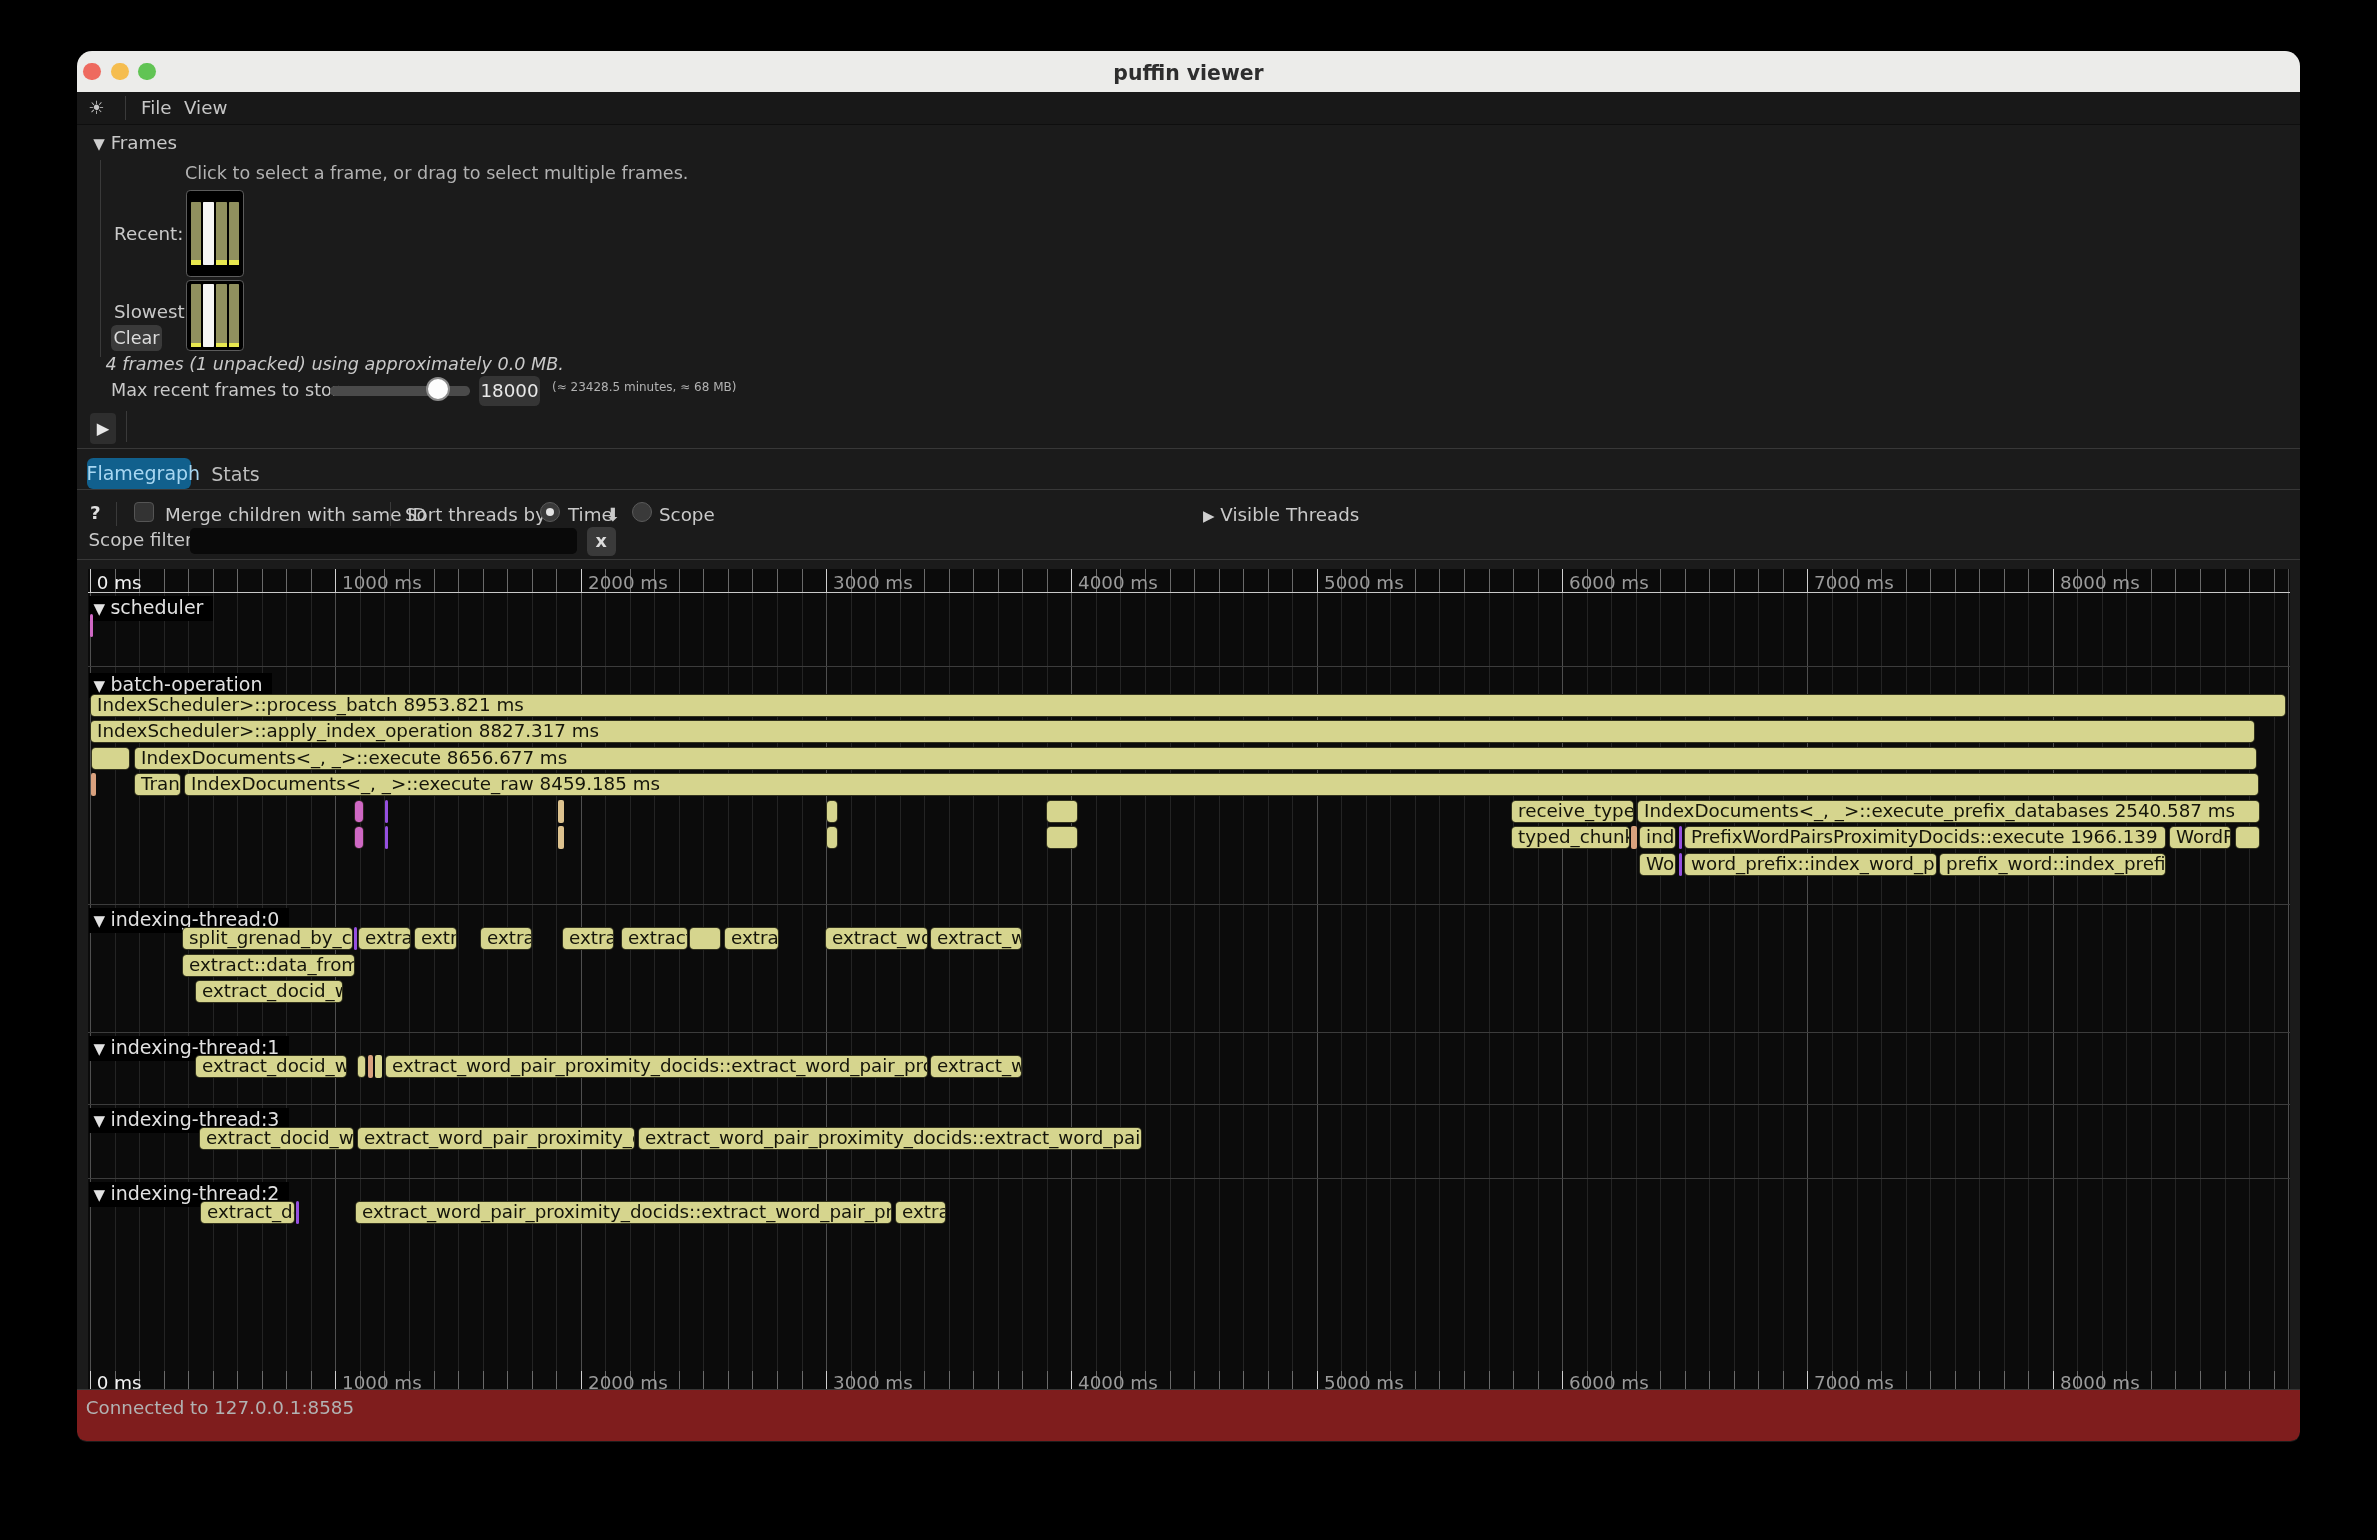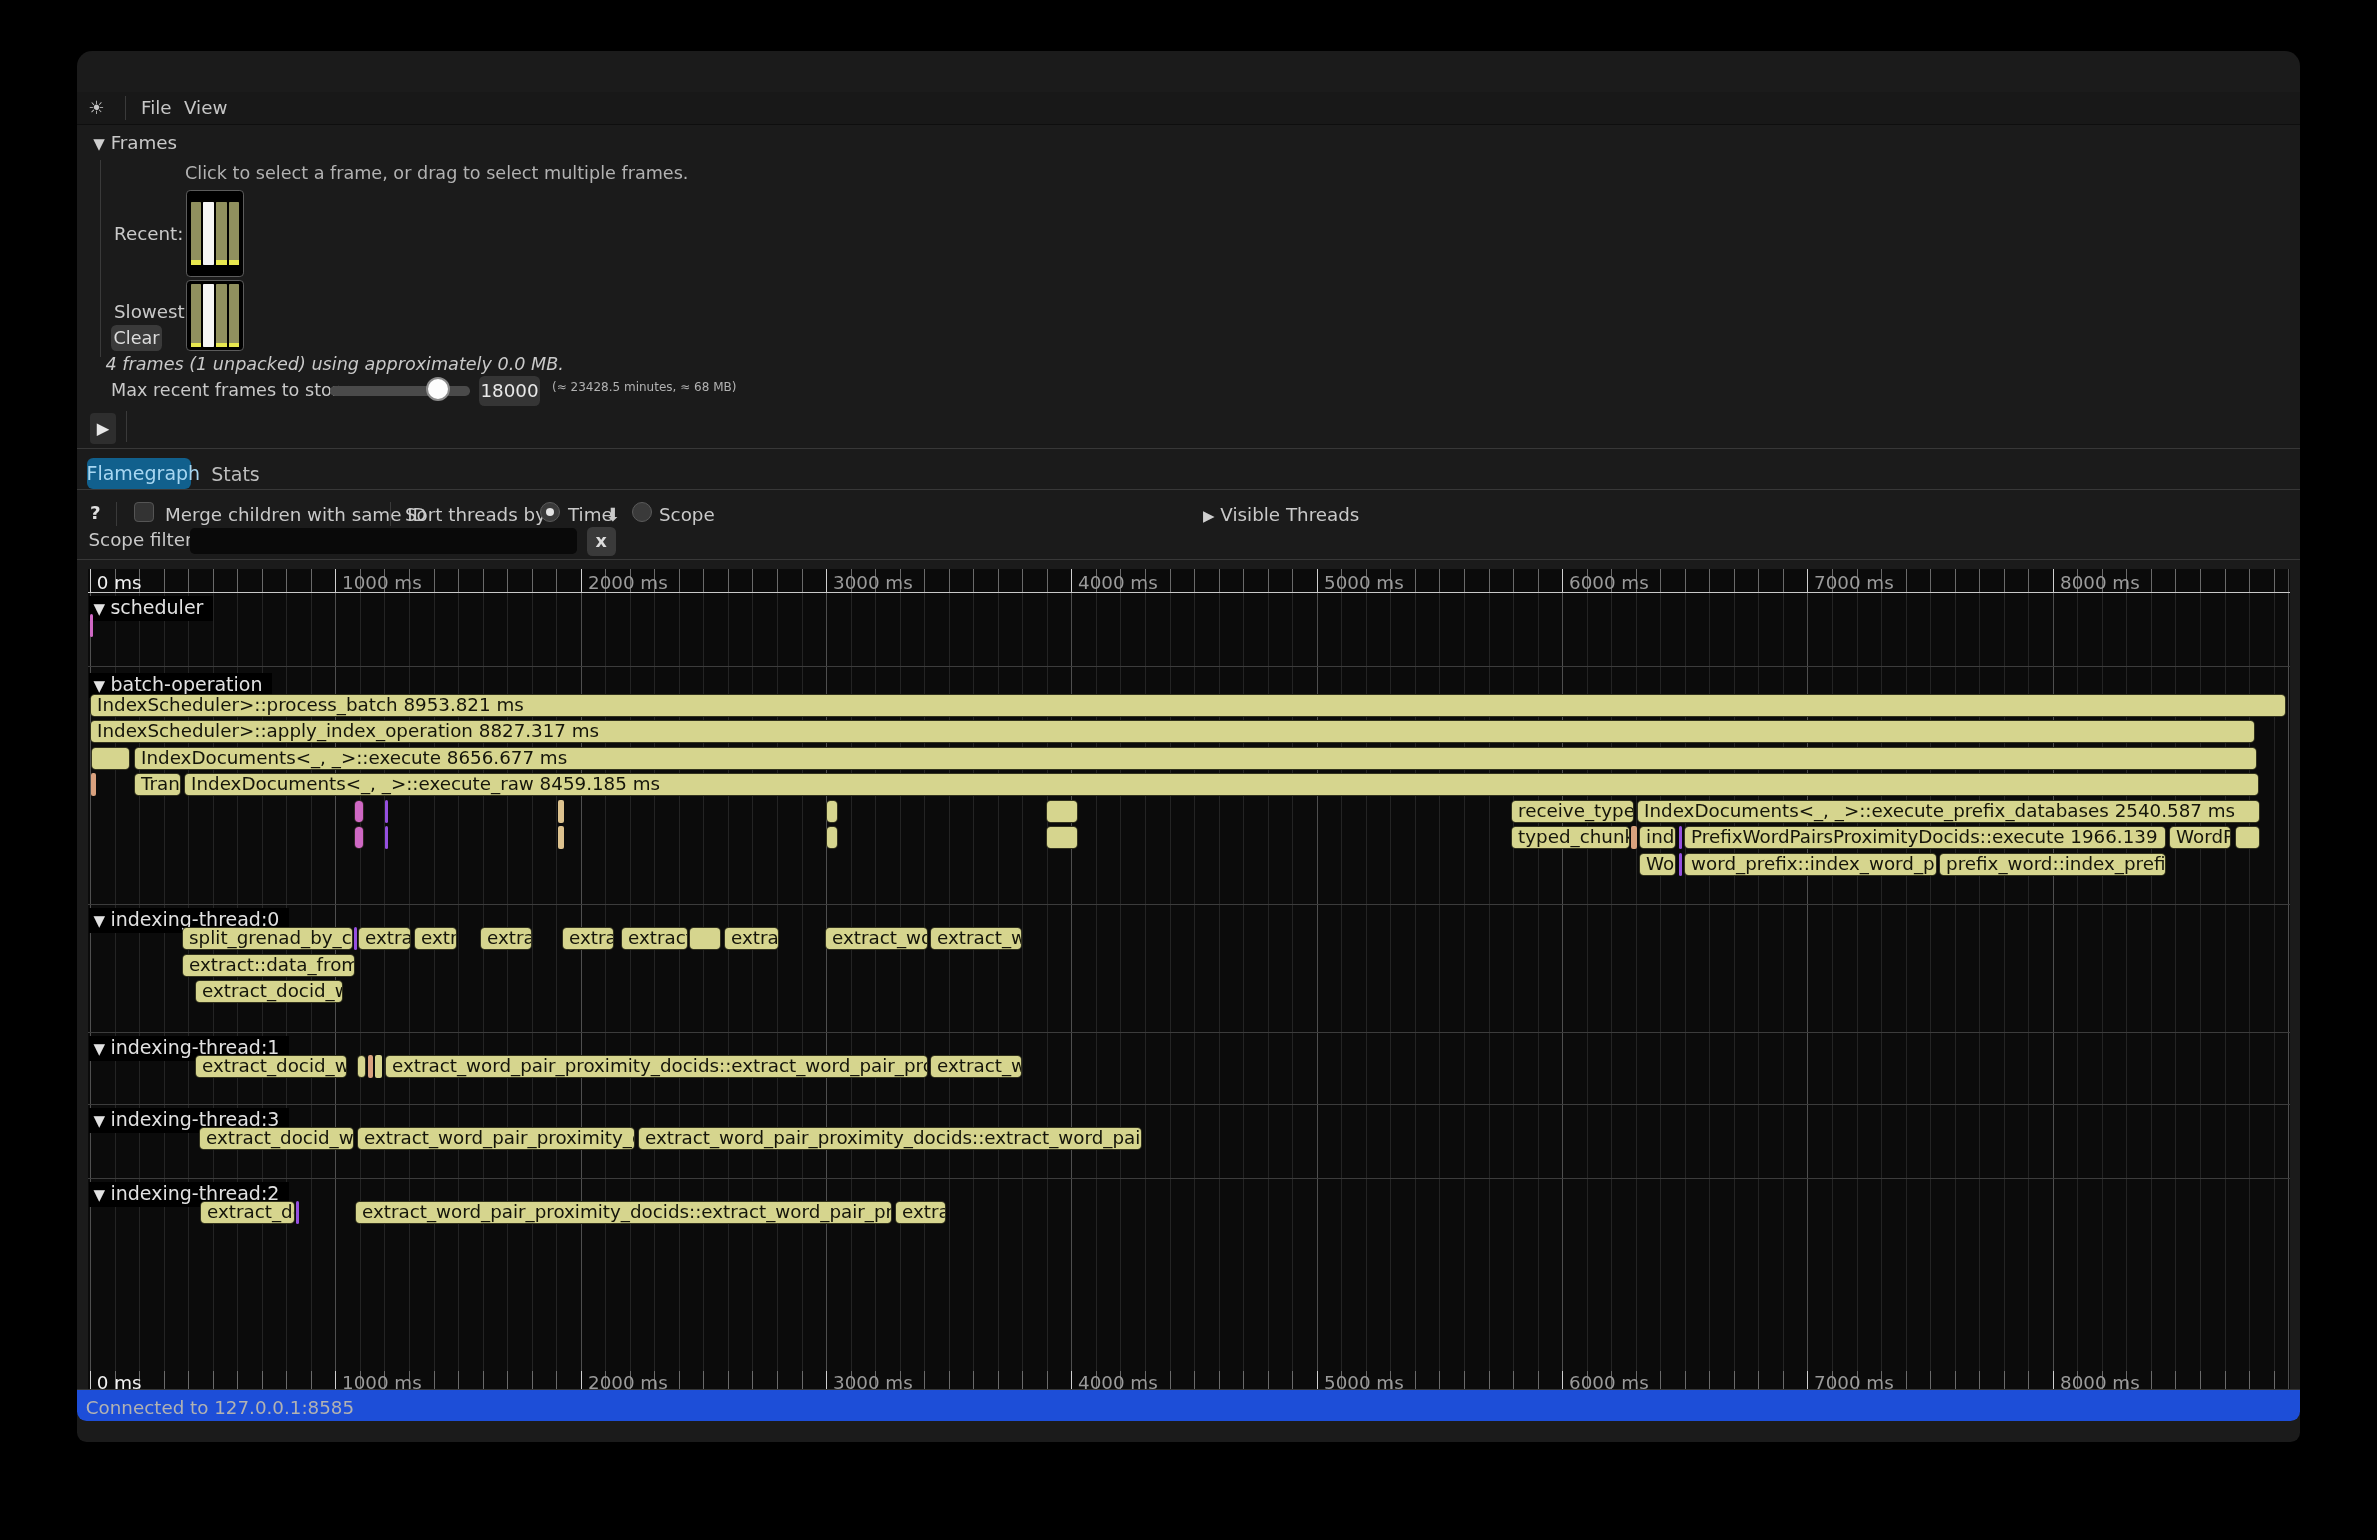--- a/index.html
+++ b/index.html
@@ -43,27 +43,33 @@
   
   #graph{left:11px;top:518px;width:2202px;height:828px;background:#0b0b0b;overflow:hidden;}
   .vline{position:absolute;width:1.4px;}
   .thread-label{position:absolute;background:#000;color:#e2e2e2;font-size:19px;padding:0 9.5px 2.7px 4.1px;white-space:nowrap;}
   .thread-label .tri{font-size:15px;color:#e2e2e2;margin-right:5.4px;}
   .bar{position:absolute;height:23px;background:#d6d58e;border:1.4px solid rgba(22,22,10,0.85);border-radius:4.7px;font-size:18.3px;line-height:19.7px;color:#15150a;padding-left:6.1px;overflow:hidden;white-space:nowrap;}
   .bar.sliver{border:none;border-radius:2px;padding:0;}
   .axis-lab{position:absolute;font-size:18.3px;color:#9b9b9b;white-space:nowrap;}
   .axis-lab.first{color:#f2f2f2;}
   
-  #statusbar{left:0;top:1338px;width:2223px;height:32px;background:#1d4ed8;border-top:1.4px solid #363636;border-radius:0 0 9.5px 9.5px;}
+  #statusbar{left:0;top:1338px;width:2223px;height:52px;background:#7f1d1d;border-top:1.4px solid #363636;border-radius:0 0 9.5px 9.5px;}
 </style>
 </head>
 <body>
 
 <div id="window">
 
+  <div class="abs" id="titlebar">
+    <div class="abs tl" style="left: 6.1px; background: rgb(238, 106, 95);"></div>
+    <div class="abs tl" style="left: 34px; background: rgb(245, 189, 79);"></div>
+    <div class="abs tl" style="left: 61px; background: rgb(97, 196, 84);"></div>
+    <div class="abs" id="win-title">puffin viewer</div>
+  </div>
 
   <div class="abs" id="menubar">
     <div class="abs menu-txt" style="left:11px;">☀</div>
     <div class="abs vdiv" style="left:48px;top:4.1px;height:24.4px;"></div>
     <div class="abs menu-txt" style="left:64px;">File</div>
     <div class="abs menu-txt" style="left:107px;">View</div>
   </div>
 
   <div class="abs txt" style="left:16.3px;top:81px;"><span class="tri">▼</span> <span>Frames</span></div>
   <div class="abs" id="frames-indent"></div>

